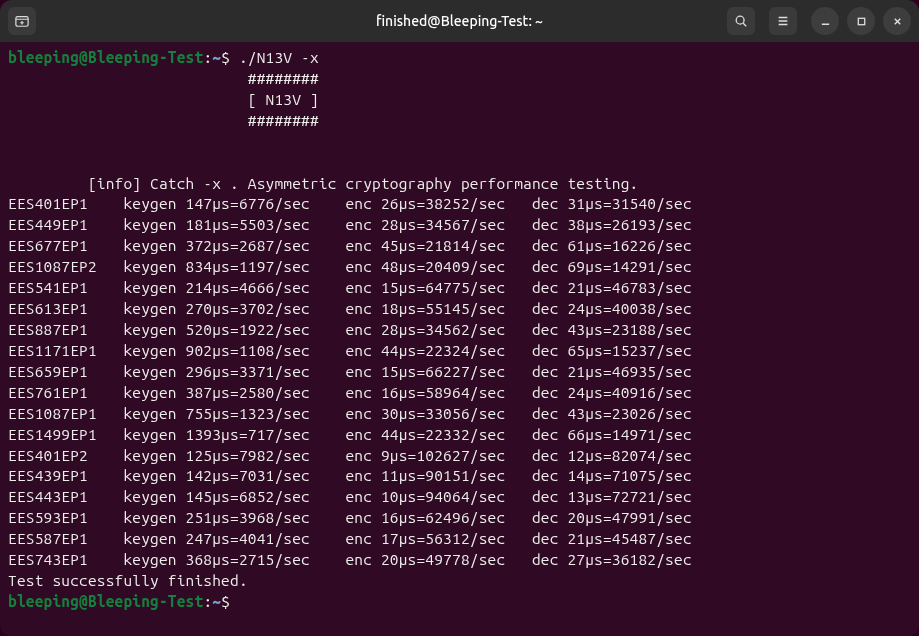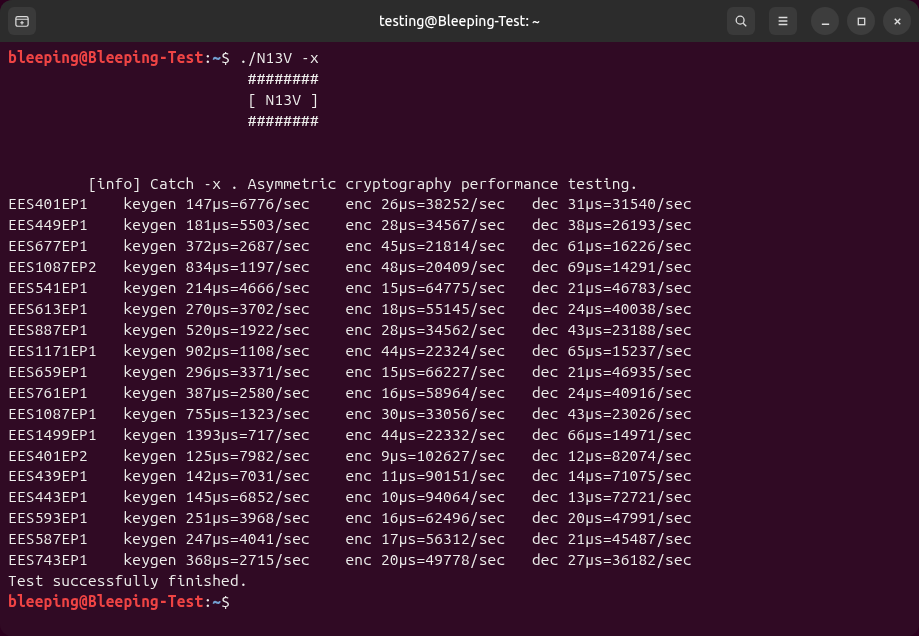--- a/index.html
+++ b/index.html
@@ -73,41 +73,41 @@
     .terminal {
       flex: 1;
       background: #300a24;
       color: #ffffff;
       padding: 6px 8px;
       font-size: 15.5px;
       line-height: 1.35;
       white-space: pre;
       letter-spacing: 0.2px;
     }
-    .green { color: #ef4444; font-weight: bold; }
+    .green { color: #15803d; font-weight: bold; }
     .white { color: #eeeeec; }
     .blue { color: #729fcf; font-weight: bold; }
     .row { display: block; }
   </style>
 </head>
 <body>
 
 <div class="window">
   <div class="titlebar">
     <div class="tb-left">
       <div class="tb-btn-square">
         <svg viewBox="0 0 16 16">
             <rect x="1" y="3" width="14" height="11" rx="2" fill="none" stroke="#ddd" stroke-width="1.4"></rect>
             <line x1="1" y1="6" x2="15" y2="6" stroke="#ddd" stroke-width="1.4"></line>
             <line x1="8" y1="8" x2="8" y2="12" stroke="#ddd" stroke-width="1.4"></line>
             <line x1="6" y1="10" x2="10" y2="10" stroke="#ddd" stroke-width="1.4"></line>
           </svg>
       </div>
     </div>
-    <div class="tb-title">testing@Bleeping-Test: ~</div>
+    <div class="tb-title">finished@Bleeping-Test: ~</div>
     <div class="tb-right">
       <div class="tb-btn-square">
         <svg viewBox="0 0 16 16">
             <circle cx="7" cy="7" r="4.5" fill="none" stroke="#ddd" stroke-width="1.5"></circle>
             <line x1="10.5" y1="10.5" x2="14" y2="14" stroke="#ddd" stroke-width="1.5"></line>
           </svg>
       </div>
       <div class="tb-btn-square">
         <svg viewBox="0 0 16 16">
             <line x1="3" y1="4" x2="13" y2="4" stroke="#ddd" stroke-width="1.5"></line>

